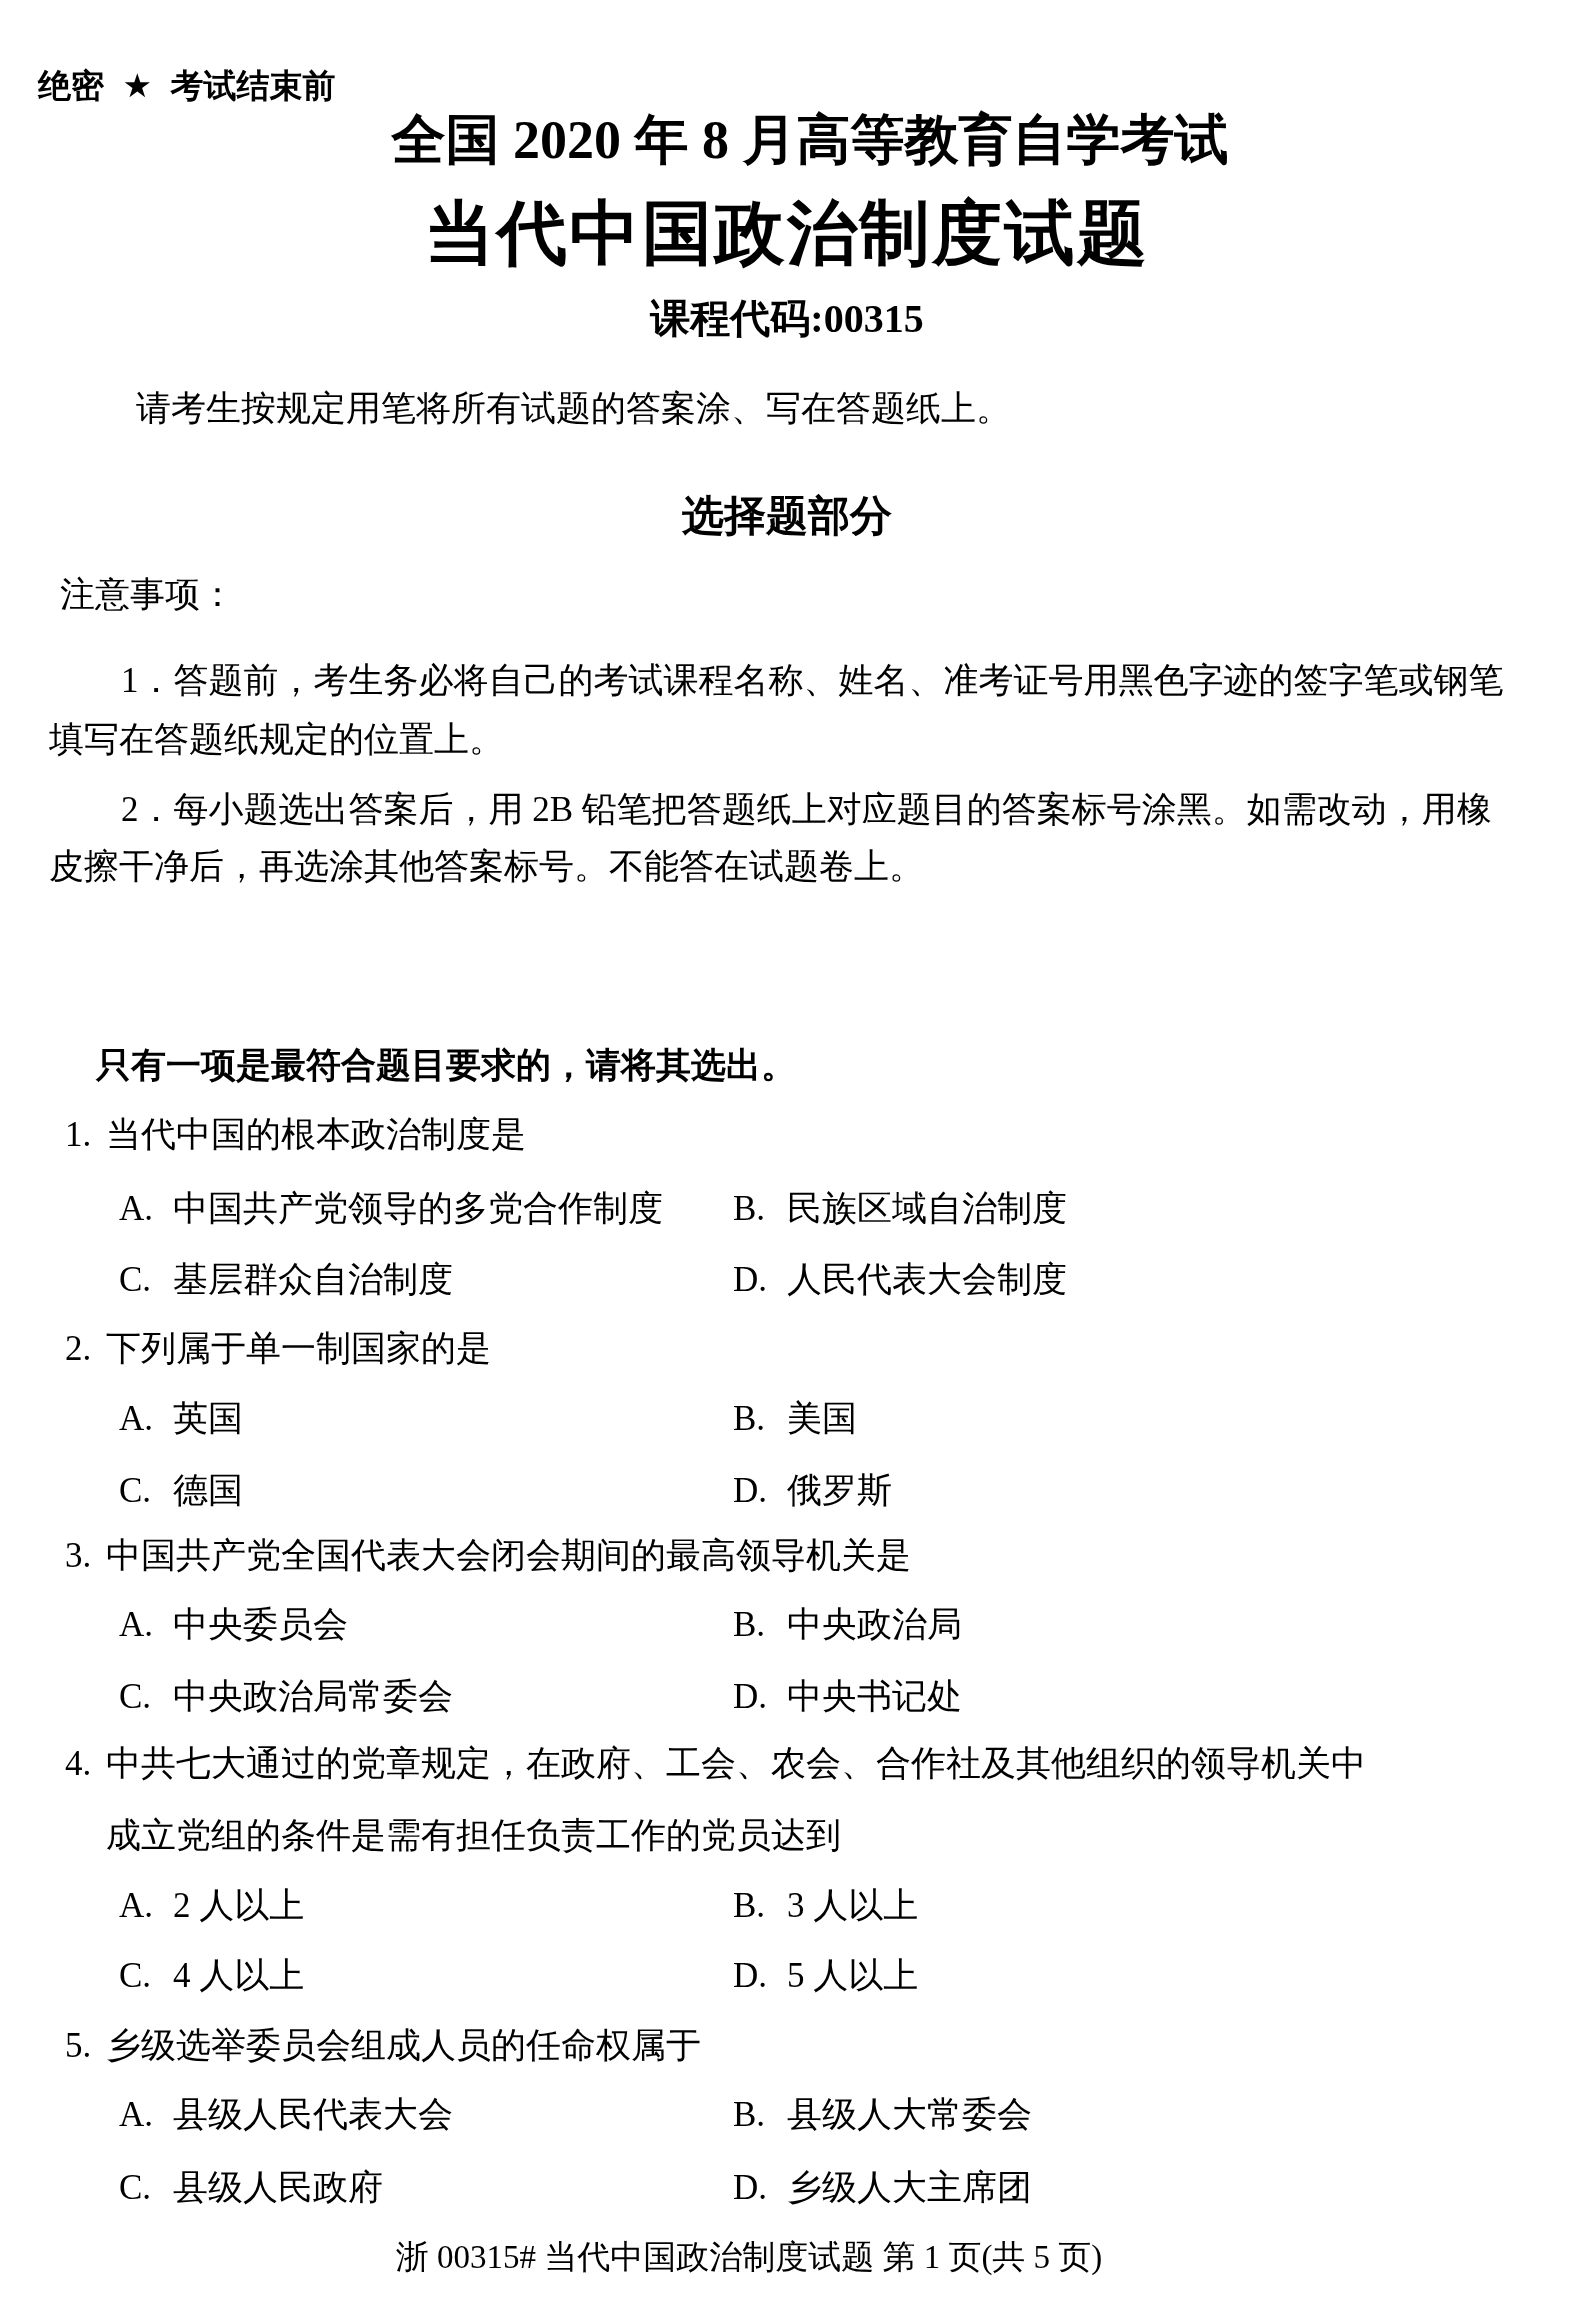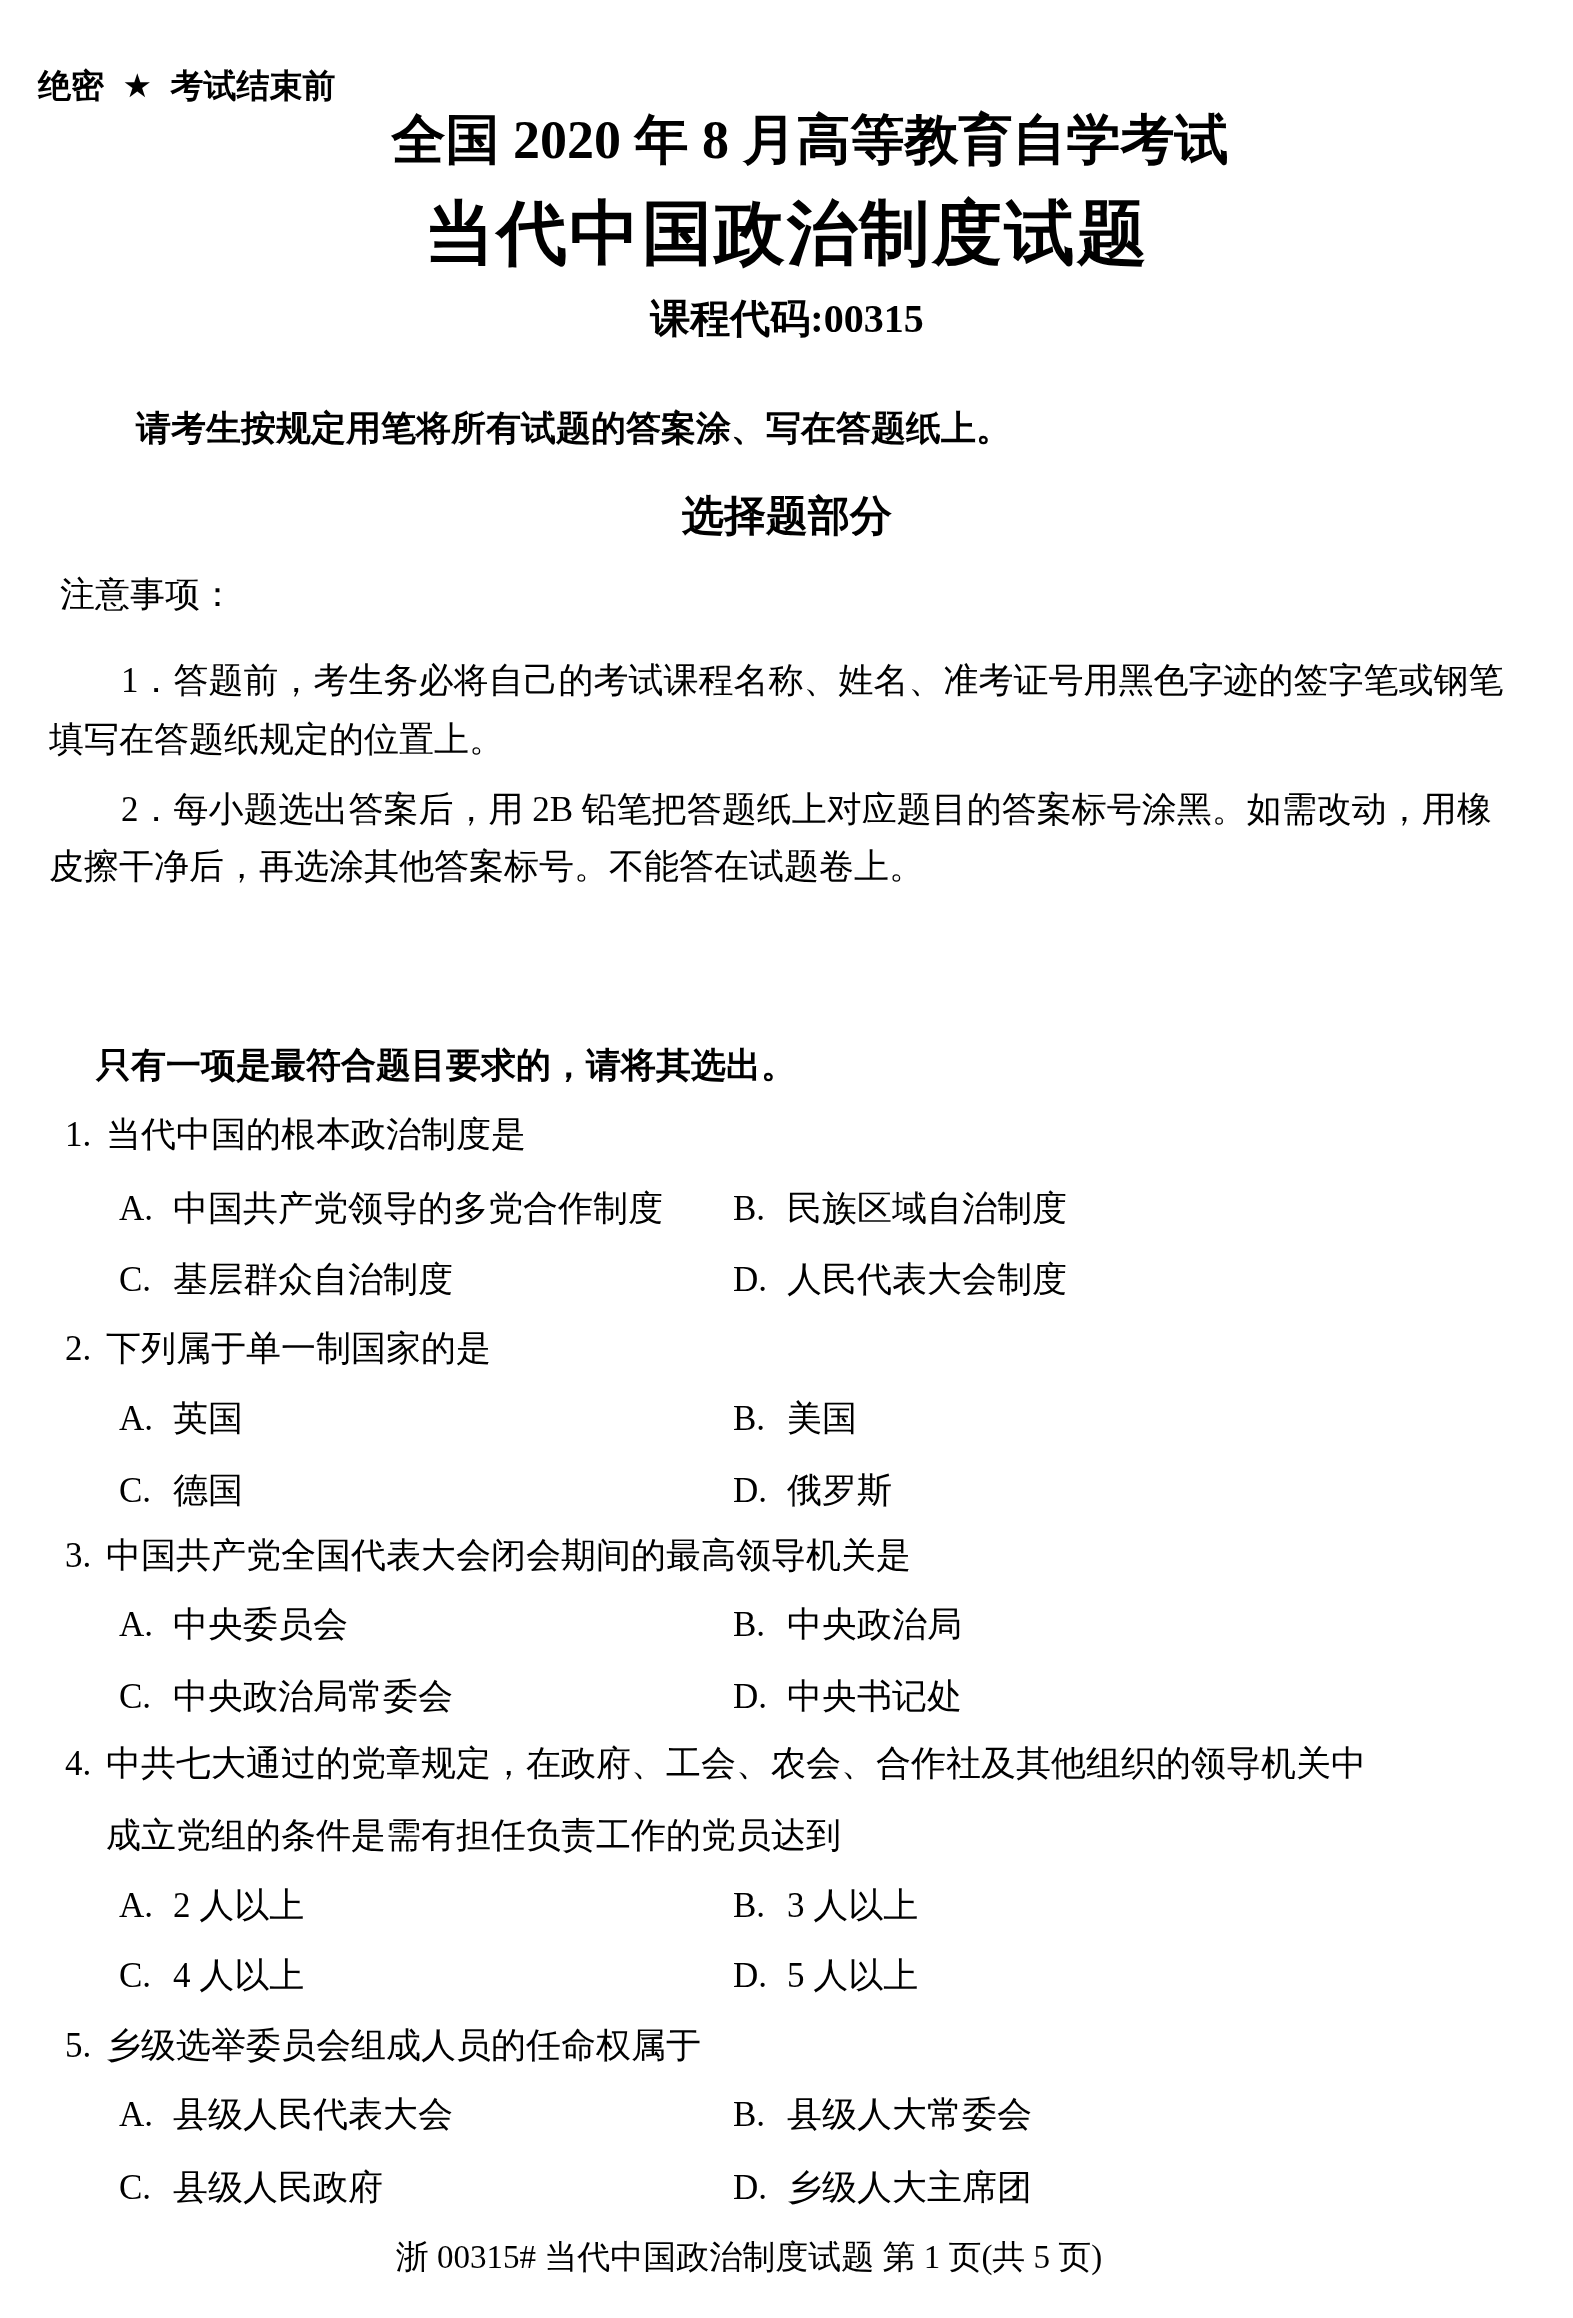--- a/index.html
+++ b/index.html
@@ -19,21 +19,21 @@
     white-space:nowrap;
     color:#000;
   }
   .hei{font-family:"Liberation Sans","DejaVu Sans",sans-serif;font-weight:bold;}
   .center{left:0;width:1574px;text-align:center;}
   .secret{left:38px;top:46px;font-size:33px;margin-top:21px;}
   .secret .star{display:inline-block;margin:0 18.4px;}
   .title1{top:109px;font-size:54px;font-weight:bold;padding-left:23px;}
   .title2{top:194px;font-size:70px;font-weight:bold;letter-spacing:2.5px;}
   .code{top:296px;font-size:40px;font-weight:bold;}
-  .instruction{left:136px;top:409px;font-weight:bold;}
+  .instruction{left:136px;top:389px;}
   .part{top:495px;font-size:42px;font-family:Liberation Mono, monospace;}
   .notes-h{left:60px;top:575px;font-weight:normal;}
   .note-first{left:121px;}
   .note-cont{left:49px;}
   .sec1{left:49px;}
   .sec2{left:96px;}
   .q{left:65px;}
   .q-num{display:inline-block;width:41px;}
   .q-cont{left:106px;}
   .opts{left:106px;}

